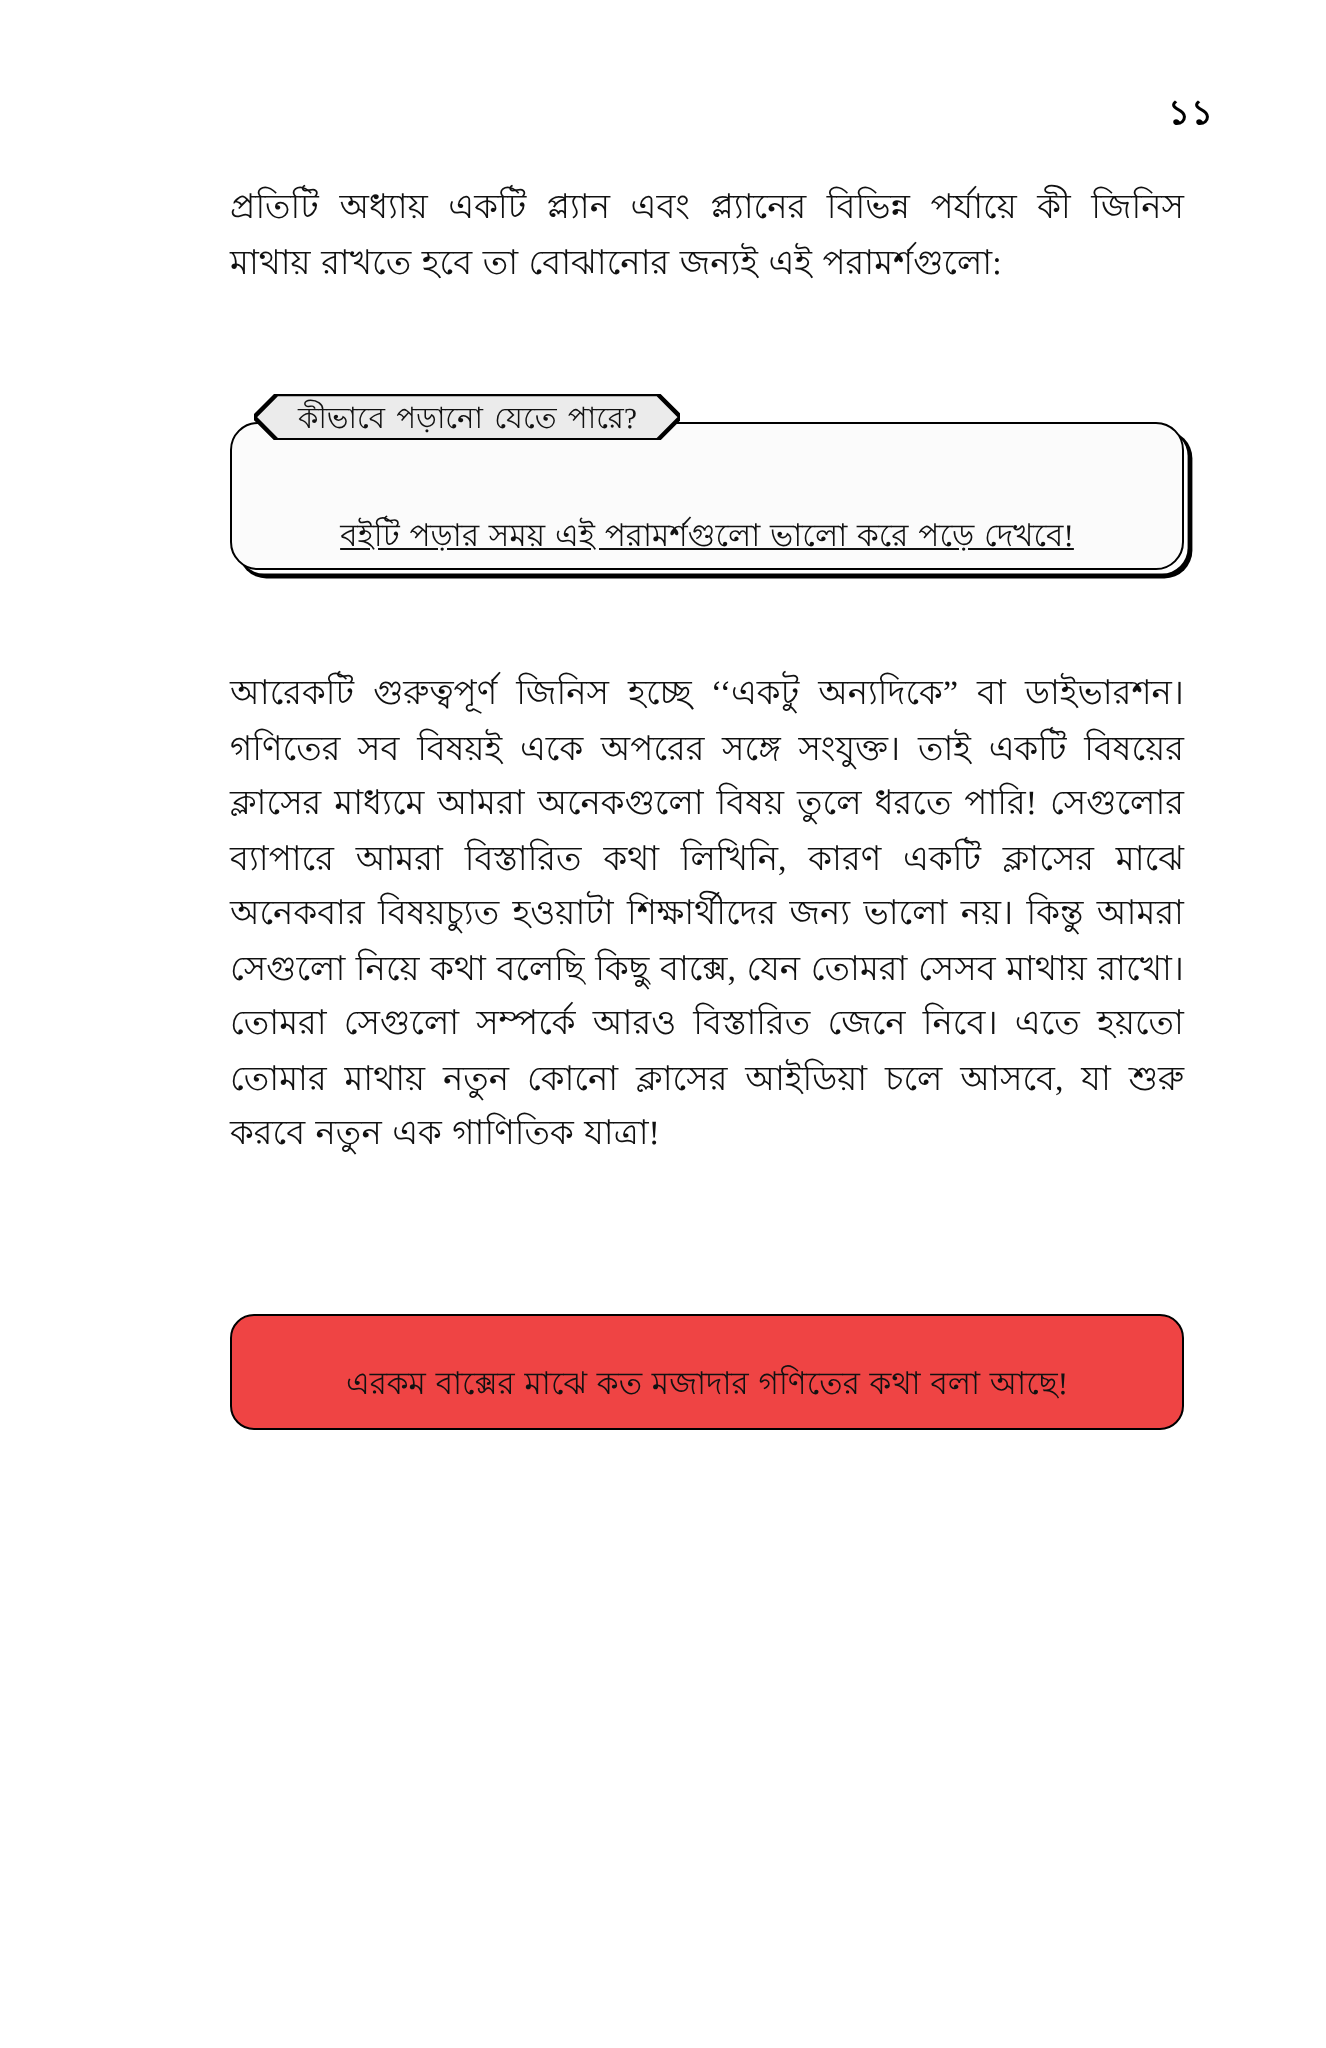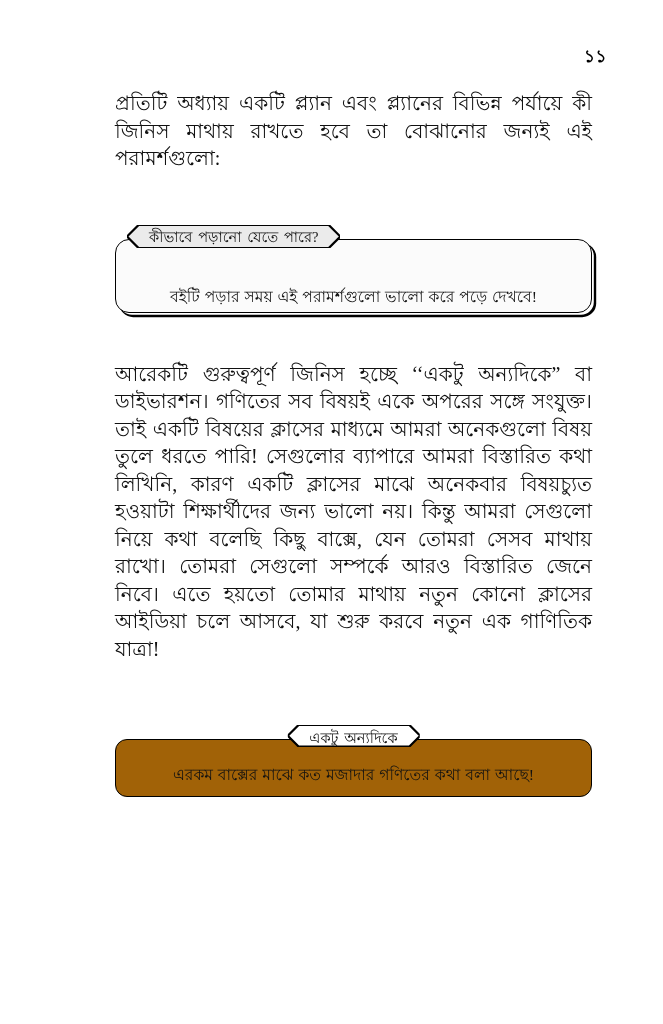--- a/index.html
+++ b/index.html
@@ -40,21 +40,21 @@
   .content {
     position: absolute;
     left: 95px;
     top: 90px;
     width: 477px;
   }
 
   .para {
     text-align: justify;
     text-align-last: left;
-    font-size: 20px;
+    font-size: 17px;
     line-height: 27.5px;
     color: #111;
     word-spacing: 1px;
     margin: 0;
   }
 
   .spacer-intro { height: 66px; }
   .spacer-after-box1 { height: 26px; }
   .spacer-between { height: 22px; }
   .spacer-before-box2 { height: 76px; }
@@ -76,21 +76,21 @@
     height: 74px;
     box-sizing: border-box;
     box-shadow: 3px 3px 0 -1.2px #ffffff, 4.2px 4.2px 0 0 #000;
   }
 
   
   .callout-single .frame {
     position: relative;
     border: 1.7px solid #000;
     border-radius: 12px;
-    background: #a16207;
+    background: #ef4444;
     height: 58px;
     box-sizing: border-box;
   }
 
   .callout-body {
     position: absolute;
     left: 0;
     right: 0;
     bottom: 0;
     text-align: center;
@@ -99,20 +99,21 @@
     word-spacing: 1px;
     color: #111;
   }
 
   .callout-double .callout-body {
     top: 42px;
     padding: 0 16px;
     display: flex;
     align-items: center;
     justify-content: center;
+    text-decoration: underline;
   }
 
   .callout-single .callout-body {
     top: 14px;
     padding: 0 14px;
     display: flex;
     align-items: center;
     justify-content: center;
   }
 
@@ -193,25 +194,19 @@
     <p class="para">আরেকটি গুরুত্বপূর্ণ জিনিস হচ্ছে ‘‘একটু অন্যদিকে” বা ডাইভারশন। গণিতের সব বিষয়ই একে অপরের সঙ্গে সংযুক্ত। তাই একটি বিষয়ের ক্লাসের মাধ্যমে আমরা অনেকগুলো বিষয় তুলে ধরতে পারি!  সেগুলোর ব্যাপারে আমরা বিস্তারিত কথা লিখিনি, কারণ একটি ক্লাসের মাঝে অনেকবার বিষয়চ্যুত হওয়াটা শিক্ষার্থীদের জন্য ভালো নয়। কিন্তু আমরা সেগুলো নিয়ে কথা বলেছি কিছু বাক্সে, যেন তোমরা সেসব মাথায় রাখো। তোমরা সেগুলো সম্পর্কে আরও বিস্তারিত জেনে নিবে। এতে হয়তো তোমার মাথায় নতুন কোনো ক্লাসের আইডিয়া চলে আসবে, যা শুরু করবে নতুন এক গাণিতিক যাত্রা!</p>
 
     <div class="spacer-before-box2"></div>
 
     <div class="callout callout-single">
 
       <div class="frame">
         <div class="callout-body">এরকম বাক্সের মাঝে কত মজাদার গণিতের কথা বলা আছে!</div>
       </div>
 
-      <div class="tab tab-center">
-        <svg class="tab-shape" viewBox="0 0 160 26" preserveAspectRatio="none">
-          <polygon points="13,0 147,0 160,13 147,26 13,26 0,13" fill="#ffffff" stroke="#000" stroke-width="2.2" vector-effect="non-scaling-stroke"></polygon>
-        </svg>
-        <span class="tab-label">একটু অন্যদিকে</span>
-      </div>
     </div>
 
     <div class="spacer-after-box2"></div>
 
 
   </div>
 </div>
 
 </body></html>

